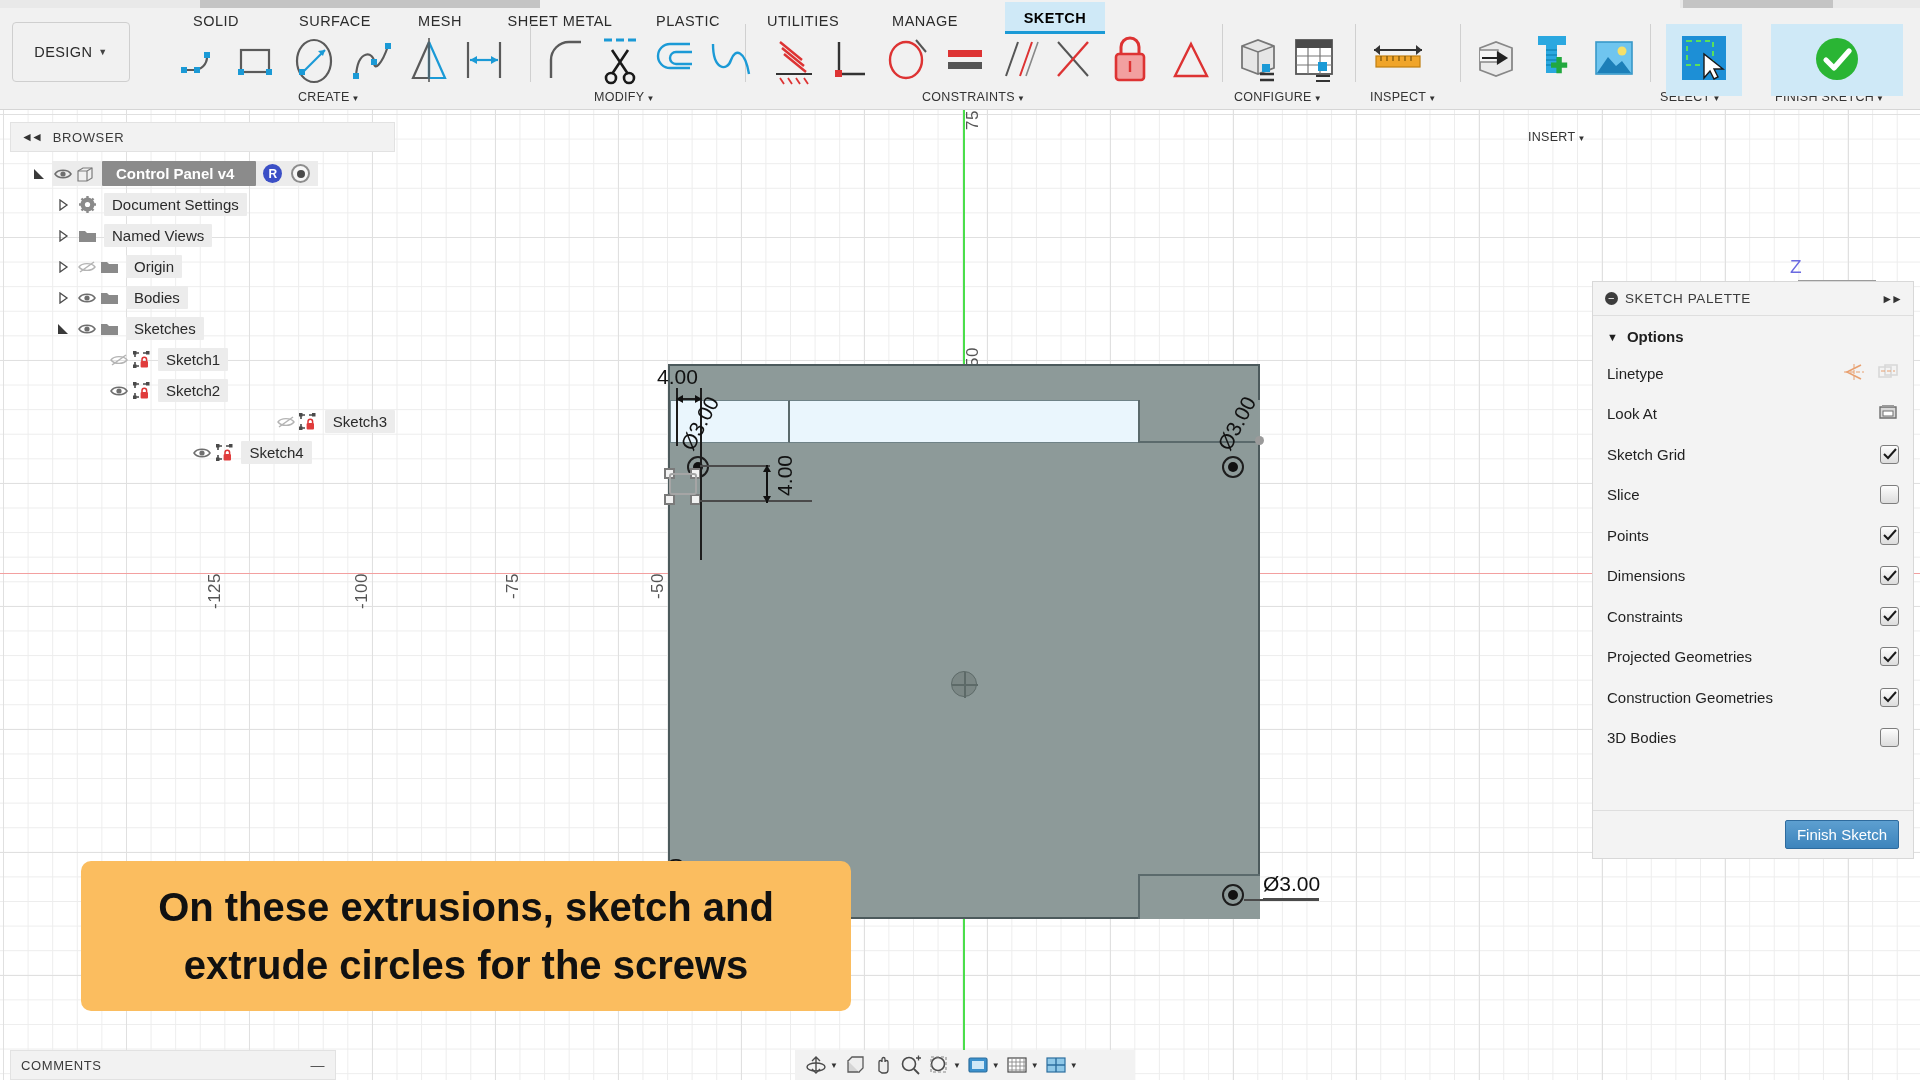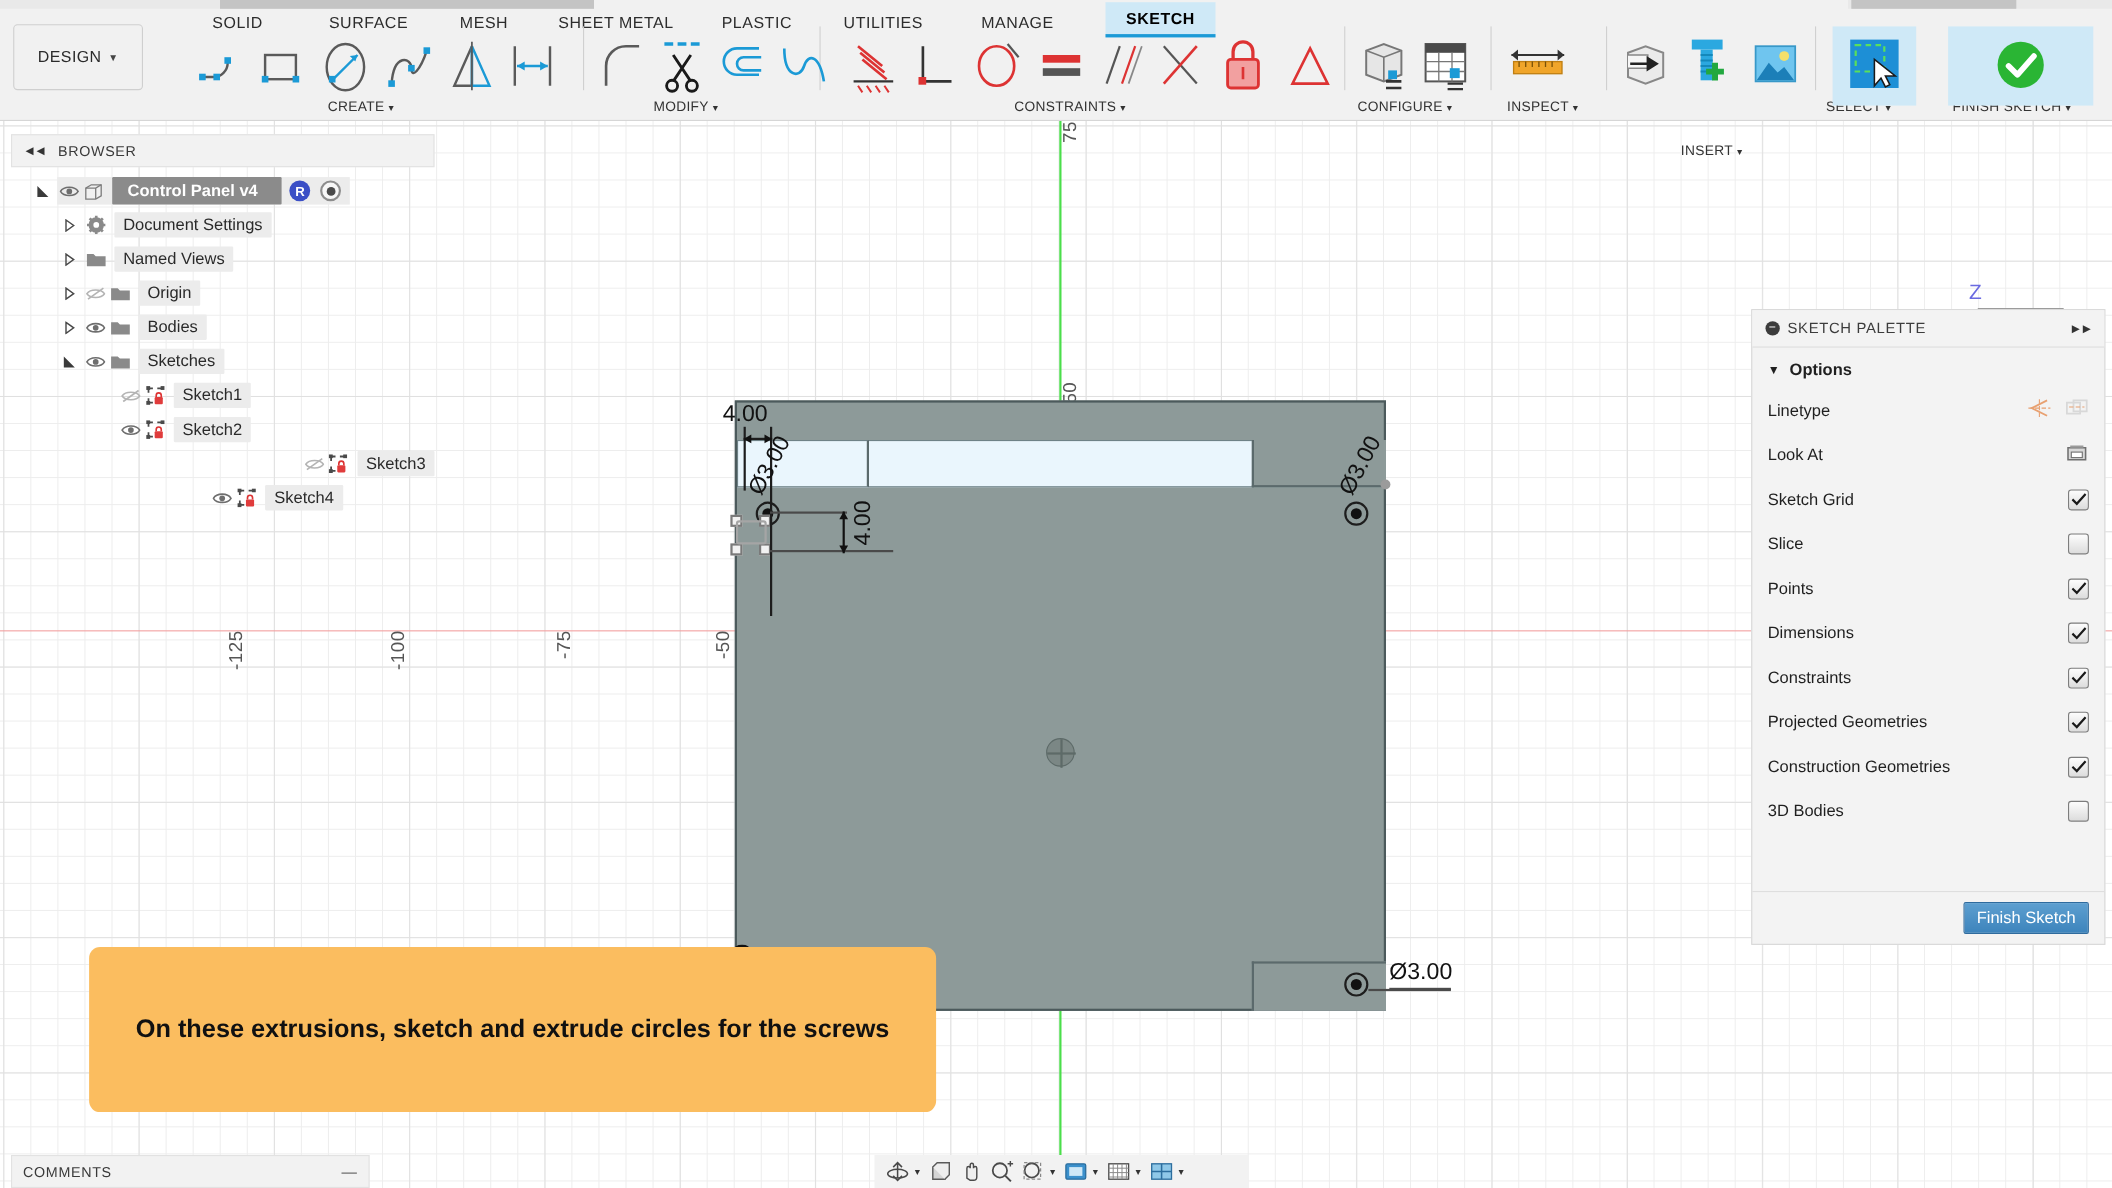--- a/index.html
+++ b/index.html
@@ -232,21 +232,21 @@
   }
 
   
   .callout {
     position:absolute; left:81px; top:861px; width:770px; height:150px;
     background:#fbbd5f; border-radius:10px; z-index: 35;
     display:flex; align-items:center; justify-content:center; text-align:center;
     padding: 0 24px;
   }
   .callout span {
-    font-size:23px; font-weight:bold; color:#111; line-height:1.45;
+    font-size:40px; font-weight:bold; color:#111; line-height:1.45;
     font-family:"Liberation Sans", sans-serif;
   }
 
   
   .comments {
     position:absolute; left:10px; bottom:0px; width:326px; height:30px;
     background:#f2f2f2; border:1px solid #e2e2e2; display:flex; align-items:center;
     padding: 0 10px; font-size:13px; letter-spacing:.6px; color:#3a3a3a; z-index: 40;
   }
   .comments .dash { margin-left:auto; font-size:14px; color:#555; }

